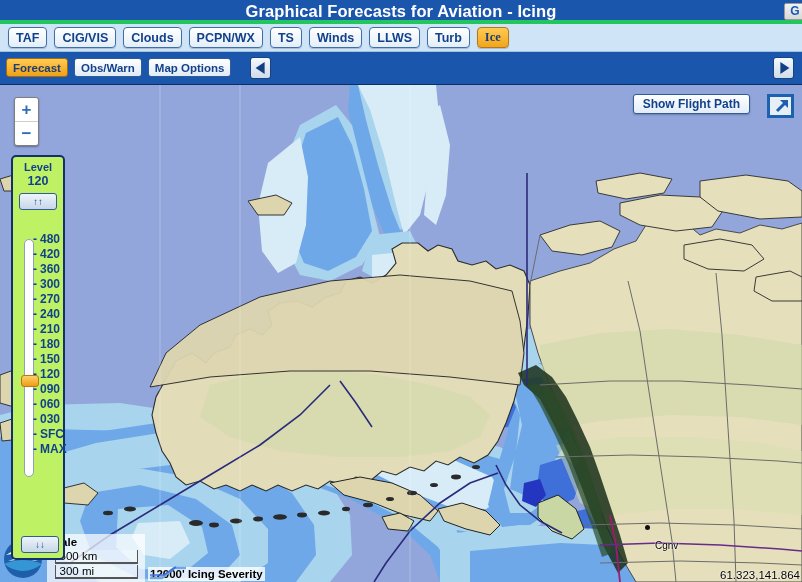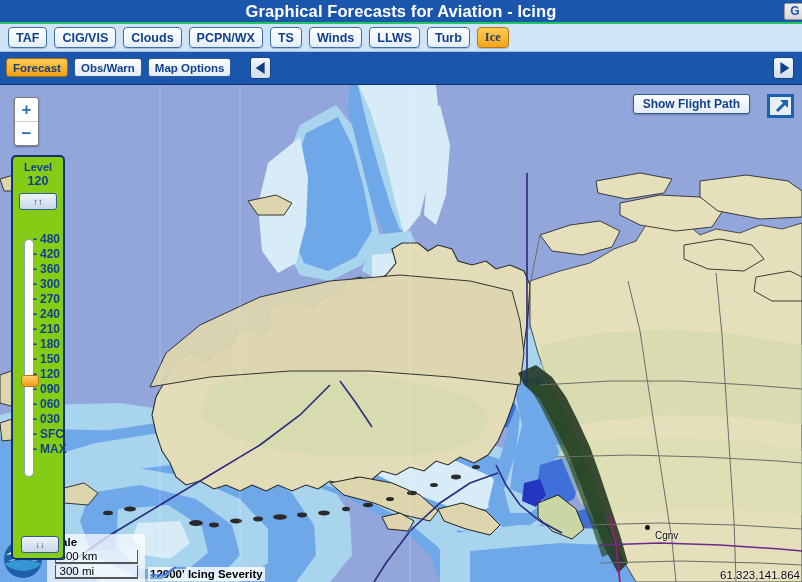--- a/index.html
+++ b/index.html
@@ -8,21 +8,21 @@
     font-family: "Liberation Sans", sans-serif;
     background:#ffffff;
     -webkit-font-smoothing: none;
   }
   #app { position:relative; width:802px; height:582px; overflow:hidden; }
 
   
   .titlebar {
     position:absolute; left:0; top:0; width:802px; height:24px;
     background:#1b56ad;
-    border-bottom:2px solid #22c55e;
+    border-bottom:4px solid #22c55e;
   }
   .titlebar .ttl {
     position:absolute; left:0; top:0; width:802px; height:24px;
     line-height:23px; text-align:center;
     color:#ffffff; font-size:16.5px; font-weight:bold;
     letter-spacing:.1px;
   }
   .gbtn {
     position:absolute; right:-4px; top:3px;
     width:22px; height:17px;
@@ -135,21 +135,21 @@
   }
   .zoomctl div {
     height:24px; line-height:23px; text-align:center;
     color:#2c6fb5; font-size:17px; font-weight:bold; cursor:pointer;
   }
   .zoomctl div:first-child { border-bottom:1px solid #cfcfcf; }
 
   
   .levelpanel {
     position:absolute; left:11px; top:70px; width:54px; height:405px;
-    background:#84cc16; border:2px solid #12306b; border-radius:5px;
+    background:#bef264; border:2px solid #12306b; border-radius:5px;
     z-index:30;
   }
   .lp-title {
     margin-top:4px; text-align:center; color:#12418c;
     font-size:11px; font-weight:bold;
   }
   .lp-val {
     text-align:center; color:#12418c; font-size:12.5px; font-weight:bold;
     margin-top:1px;
   }
@@ -499,21 +499,21 @@
 
         <g stroke="#ffffff" stroke-opacity=".25" stroke-width="1" fill="none">
           <path d="M240 0 L240 497"></path>
           <path d="M160 0 L160 497"></path>
           <path d="M410 0 L410 497"></path>
         </g>
       </g>
     </svg>
 
     <div class="cityDot" style="left:645px; top:440px;"></div>
-    <div class="cityLabel" style="left:655px; top:445px;">Cgnv</div>
+    <div class="cityLabel" style="left:655px; top:455px;">Cgnv</div>
 
     <div class="zoomctl">
       <div>+</div>
       <div>−</div>
     </div>
 
     <div class="levelpanel">
       <div class="lp-title">Level</div>
       <div class="lp-val">120</div>
       <div class="lp-btn">↑↑</div>

